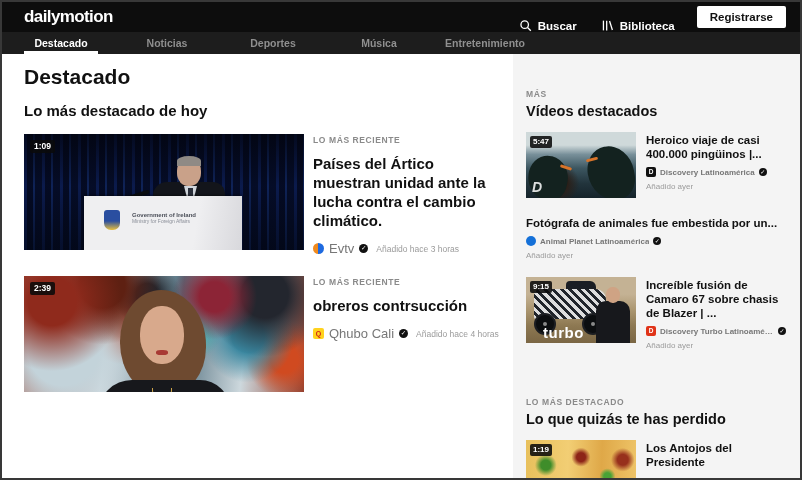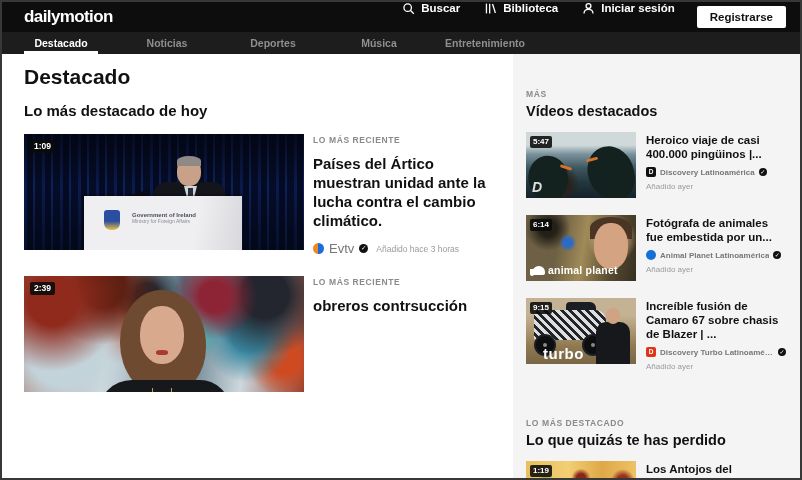--- a/index.html
+++ b/index.html
@@ -9,21 +9,21 @@
     width:802px; height:480px; margin:0 auto; background:#fff;
     border:2px solid #383838; overflow:hidden; display:flex; flex-direction:column;
     position:relative;
   }
 
   
   .topbar { height:30px; background:#0d0d0d; display:flex; align-items:center;
     padding:0 14px 0 22px; flex:0 0 auto; }
   .logo { color:#fff; font-weight:bold; font-size:17px; letter-spacing:-0.6px; cursor:pointer; }
   .topbar-right { margin-left:auto; display:flex; align-items:center; }
-  .topbar-item { display:flex; align-items:flex-start; gap:6px; color:#fff;
+  .topbar-item { display:flex; align-items:flex-end; gap:6px; color:#fff;
     font-size:11.5px; font-weight:bold; padding:0 12px; cursor:pointer; height:30px; }
   .topbar-item svg { display:block; }
   .register-btn { background:#fff; color:#111; font-weight:bold; font-size:11.5px;
     padding:5px 13px; border:none; border-radius:2px; margin-left:10px; cursor:pointer;
     font-family:"Liberation Sans", sans-serif; }
 
   
   .nav { height:22px; background:#1d1d1d; display:flex; flex:0 0 auto; }
   .nav-tab { width:106px; display:flex; align-items:center; justify-content:center;
     font-size:10.5px; font-weight:bold; color:#8f8f8f; position:relative; cursor:pointer; }
@@ -205,29 +205,20 @@
       <div class="topbar-item">
         <span>
           <svg width="13" height="13" viewBox="0 0 16 16">
               <line x1="3" y1="2" x2="3" y2="14" stroke="#fff" stroke-width="1.6"></line>
               <line x1="7" y1="2" x2="7" y2="14" stroke="#fff" stroke-width="1.6"></line>
               <line x1="10.5" y1="2.5" x2="14" y2="13.5" stroke="#fff" stroke-width="1.6"></line>
             </svg>
         </span>
         <span>Biblioteca</span>
       </div>
-      <div class="topbar-item">
-        <span>
-          <svg width="13" height="13" viewBox="0 0 16 16">
-              <circle cx="8" cy="5" r="3" fill="none" stroke="#fff" stroke-width="1.6"></circle>
-              <path d="M2.5 14 c0-3.2 2.4-5 5.5-5 s5.5 1.8 5.5 5" fill="none" stroke="#fff" stroke-width="1.6"></path>
-            </svg>
-        </span>
-        <span>Iniciar sesión</span>
-      </div>
       <button class="register-btn">Registrarse</button>
     </div>
   </div>
 
   <div class="nav">
     <div class="nav-tab active">Destacado</div>
     <div class="nav-tab">Noticias</div>
     <div class="nav-tab">Deportes</div>
     <div class="nav-tab">Música</div>
     <div class="nav-tab">Entretenimiento</div>
@@ -273,20 +264,26 @@
           <span class="duration">2:39</span>
           <div class="woman-hair"></div>
           <div class="woman-face"></div>
           <div class="woman-lips"></div>
           <div class="woman-body"></div>
           <div class="woman-necklace"></div>
         </div>
         <div class="feature-info">
           <div class="kicker">LO MÁS RECIENTE</div>
           <h3 class="feature-title">obreros contrsucción</h3>
+          <div class="meta">
+            <span class="chip chip-qhubo">Q</span>
+            <span class="channel-name">Qhubo Cali</span>
+            <span class="verified">✓</span>
+            <span class="added">Añadido hace 4 horas</span>
+          </div>
         </div>
       </div>
     </div>
 
     <div class="sidebar">
       <div class="side-label">MÁS</div>
       <h3 class="side-heading">Vídeos destacados</h3>
 
       <div class="side-item">
         <div class="thumb-sm thumb-penguins">
@@ -302,29 +299,20 @@
           <div class="side-meta">
             <span class="chip chip-disc">D</span>
             <span class="side-channel">Discovery Latinoamérica</span>
             <span class="verified">✓</span>
           </div>
           <div class="side-added">Añadido ayer</div>
         </div>
       </div>
 
       <div class="side-item">
-        <div class="thumb-sm thumb-animal">
-          <span class="duration">6:14</span>
-          <div class="ap-hair"></div>
-          <div class="ap-face"></div>
-          <div class="ap-brand">
-            <span class="ap-elephant"></span>
-            <span>animal planet</span>
-          </div>
-        </div>
         <div class="side-info">
           <h4 class="side-title">Fotógrafa de animales fue embestida por un...</h4>
           <div class="side-meta">
             <span class="chip chip-ap"></span>
             <span class="side-channel">Animal Planet Latinoamérica</span>
             <span class="verified">✓</span>
           </div>
           <div class="side-added">Añadido ayer</div>
         </div>
       </div>

